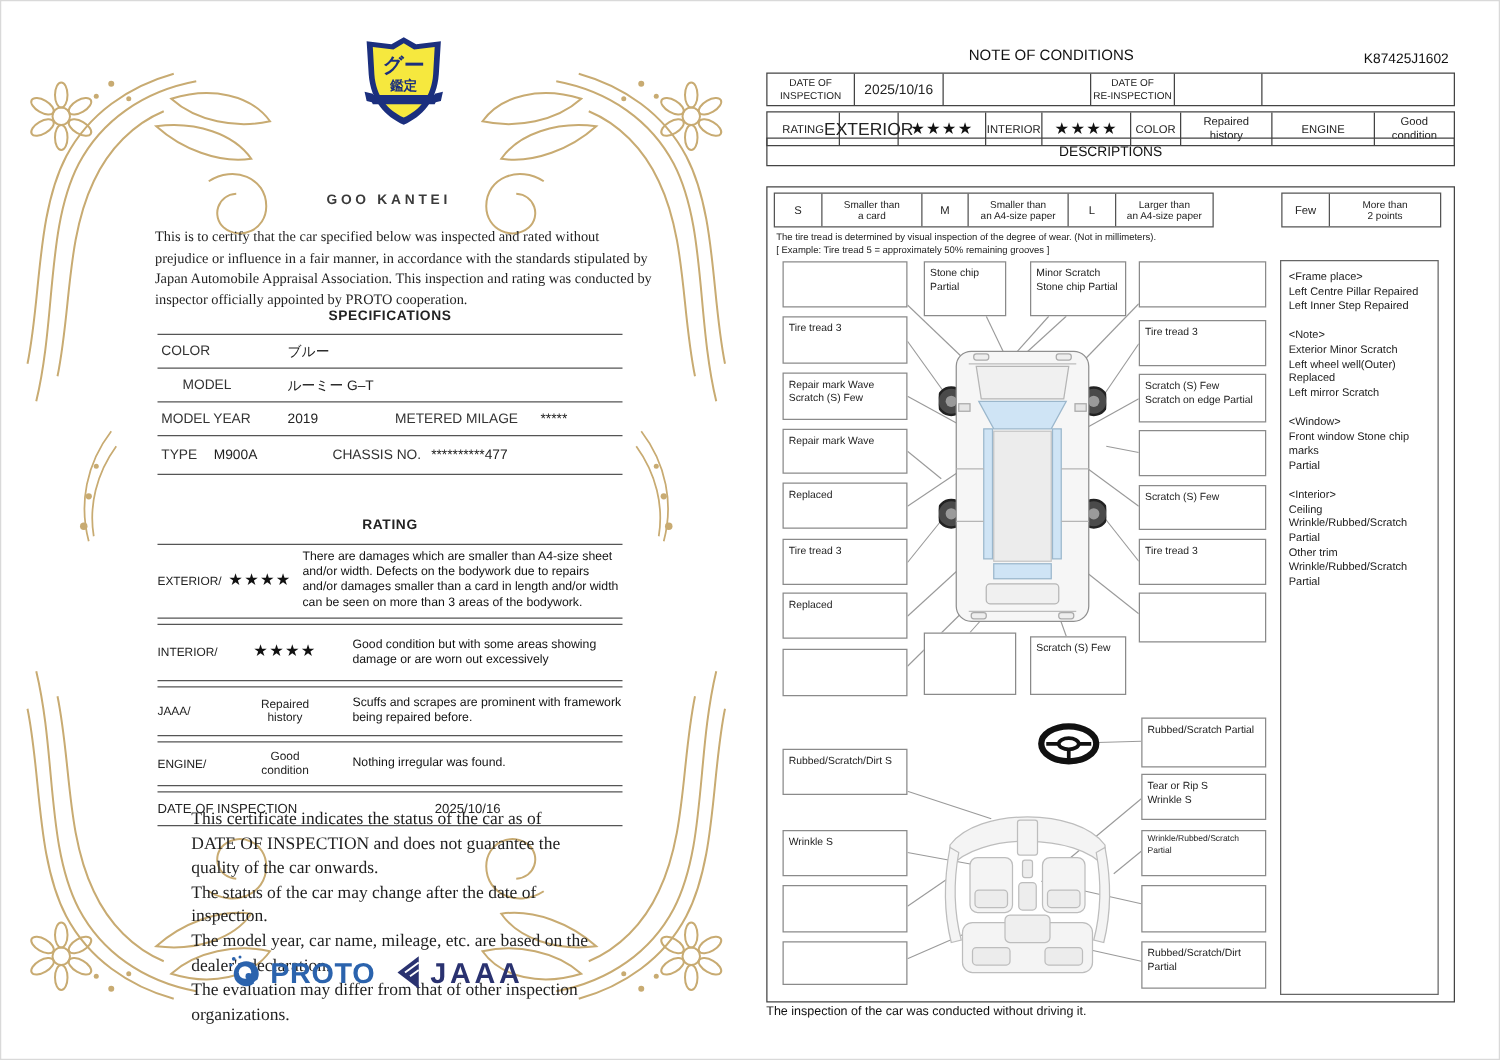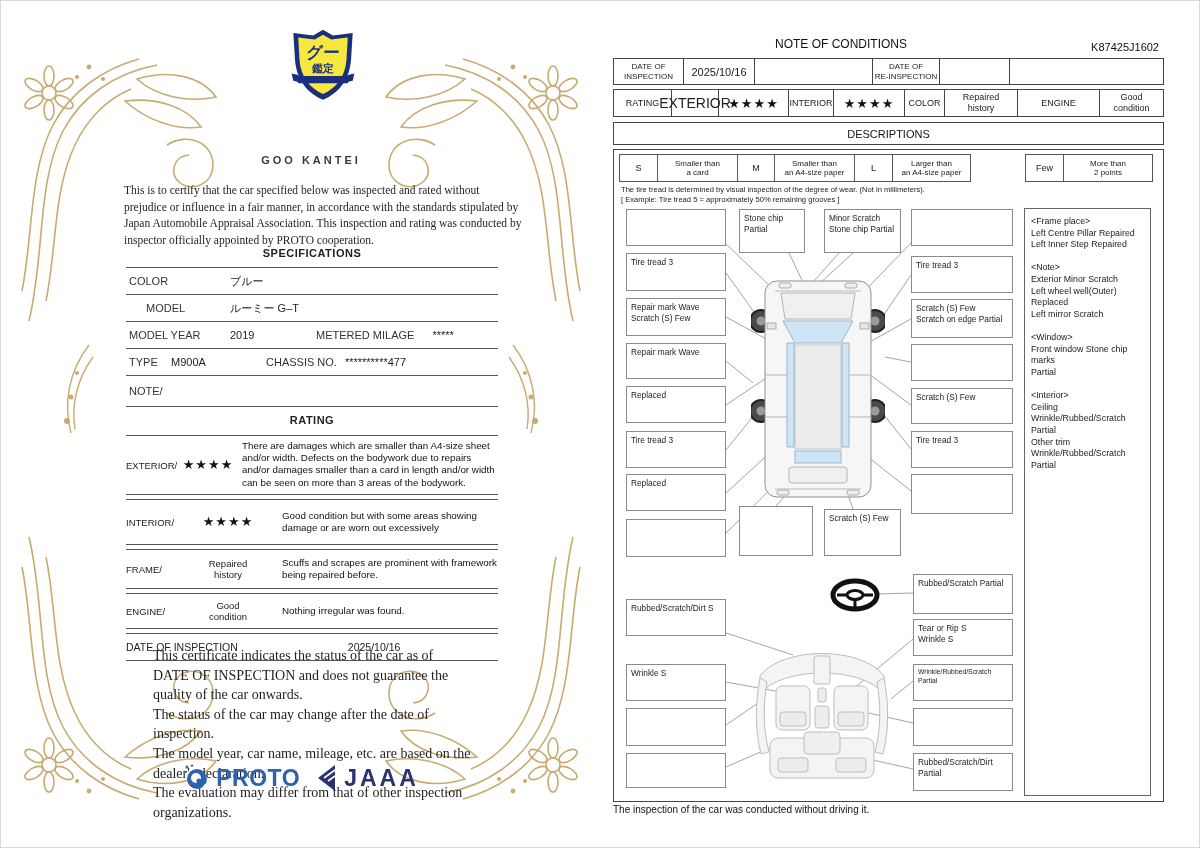--- a/index.html
+++ b/index.html
@@ -39,21 +39,21 @@
   .protoTxt{font-size:23px;font-weight:bold;color:#2b63ad;letter-spacing:.5px;}
   .jaaaTxt{font-size:23px;font-weight:bold;color:#2a3270;letter-spacing:3px;}
   
   .rpage{position:absolute;left:600px;top:0;width:600px;height:848px;font-family:"Liberation Sans",sans-serif;}
   .rtitle{position:absolute;left:0;top:36px;width:480px;text-align:center;font-size:12px;color:#111;}
   .repno{position:absolute;right:42px;top:40px;font-size:11px;color:#111;}
   .tbl{position:absolute;left:12px;width:549px;display:flex;border:1px solid #444;background:#fff;box-sizing:content-box;}
   .tcell{border-right:1px solid #444;display:flex;align-items:center;justify-content:center;
          text-align:center;box-sizing:border-box;}
   .tcell:last-child{border-right:none;}
-  .hdrbox{position:absolute;left:12px;top:121px;width:549px;height:21px;border:1px solid #444;
+  .hdrbox{position:absolute;left:12px;top:109px;width:549px;height:21px;border:1px solid #444;
          display:flex;align-items:center;justify-content:center;font-size:11px;color:#111;}
   .content{position:absolute;left:12px;top:148px;width:549px;height:651px;border:1px solid #444;}
   .lgd{position:absolute;display:flex;border:1px solid #555;height:26px;background:#fff;}
   .lcell{border-right:1px solid #555;display:flex;align-items:center;justify-content:center;
          text-align:center;font-size:8px;line-height:1.15;box-sizing:border-box;}
   .lcell:last-child{border-right:none;}
   .tnote{position:absolute;left:20px;font-size:7.6px;color:#222;}
   .box{position:absolute;border:1px solid #8a8a8a;background:#fff;font-size:8.3px;
        padding:3px 4px;white-space:pre-line;line-height:1.3;color:#1c1c1c;box-sizing:border-box;}
   .box.tiny{font-size:6.8px;}
@@ -146,40 +146,37 @@
         <span style="margin-left:26px;width:60px">2019</span>
         <span class="slabel" style="margin-left:26px">METERED MILAGE</span>
         <span style="margin-left:18px">*****</span>
       </div>
       <div class="srow">
         <span class="slabel" style="padding-left:3px;width:36px">TYPE</span>
         <span style="margin-left:6px;width:80px">M900A</span>
         <span class="slabel" style="margin-left:15px">CHASSIS NO.</span>
         <span style="margin-left:8px">**********477</span>
       </div>
-      <div class="srow">
-        <span class="slabel" style="padding-left:3px">NOTE/</span>
-      </div>
     </div>
 
     <div class="secHead" style="top:413px">RATING</div>
 
     <div class="rate">
       <div class="rrow" style="min-height:50px">
         <span class="rlabel">EXTERIOR/</span>
         <span class="rgrade rstars">★★★★</span>
         <span class="rdesc">There are damages which are smaller than A4-size sheet and/or width. Defects on the bodywork due to repairs and/or damages smaller than a card in length and/or width can be seen on more than 3 areas of the bodywork.</span>
       </div>
       <div class="rrow" style="min-height:36px">
         <span class="rlabel">INTERIOR/</span>
         <span class="rgrade rstars">★★★★</span>
         <span class="rdesc" style="display:flex;align-items:center">Good condition but with some areas showing damage or are worn out excessively</span>
       </div>
       <div class="rrow" style="min-height:30px">
-        <span class="rlabel">FRAME/</span>
+        <span class="rlabel">JAAA/</span>
         <span class="rgrade pre">Repaired
 history</span>
         <span class="rdesc" style="display:flex;align-items:center">Scuffs and scrapes are prominent with framework being repaired before.</span>
       </div>
       <div class="rrow" style="min-height:26px">
         <span class="rlabel">ENGINE/</span>
         <span class="rgrade pre">Good
 condition</span>
         <span class="rdesc" style="display:flex;align-items:center">Nothing irregular was found.</span>
       </div>

